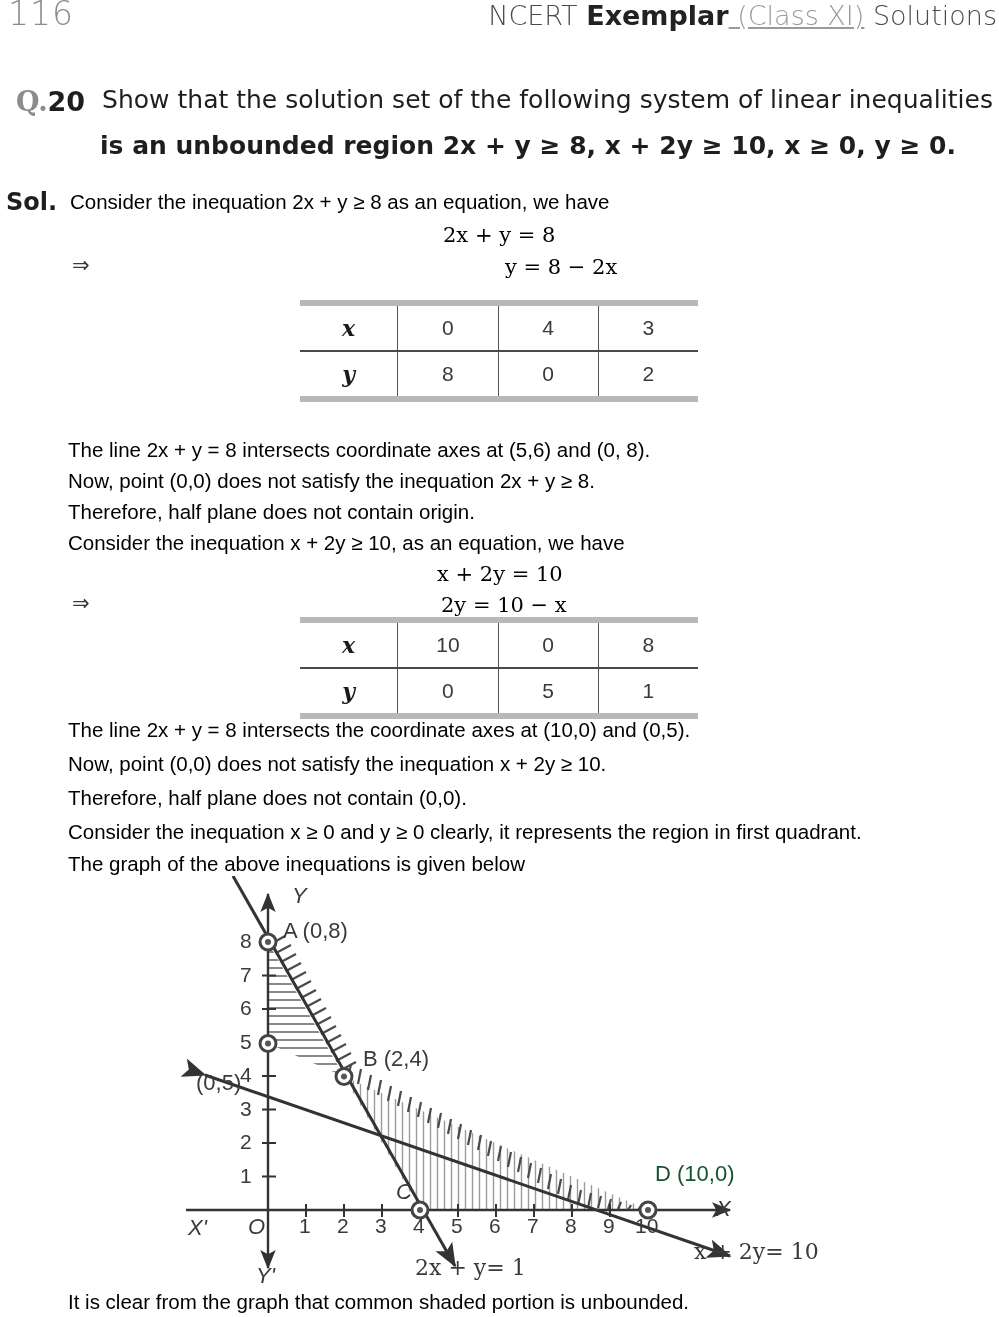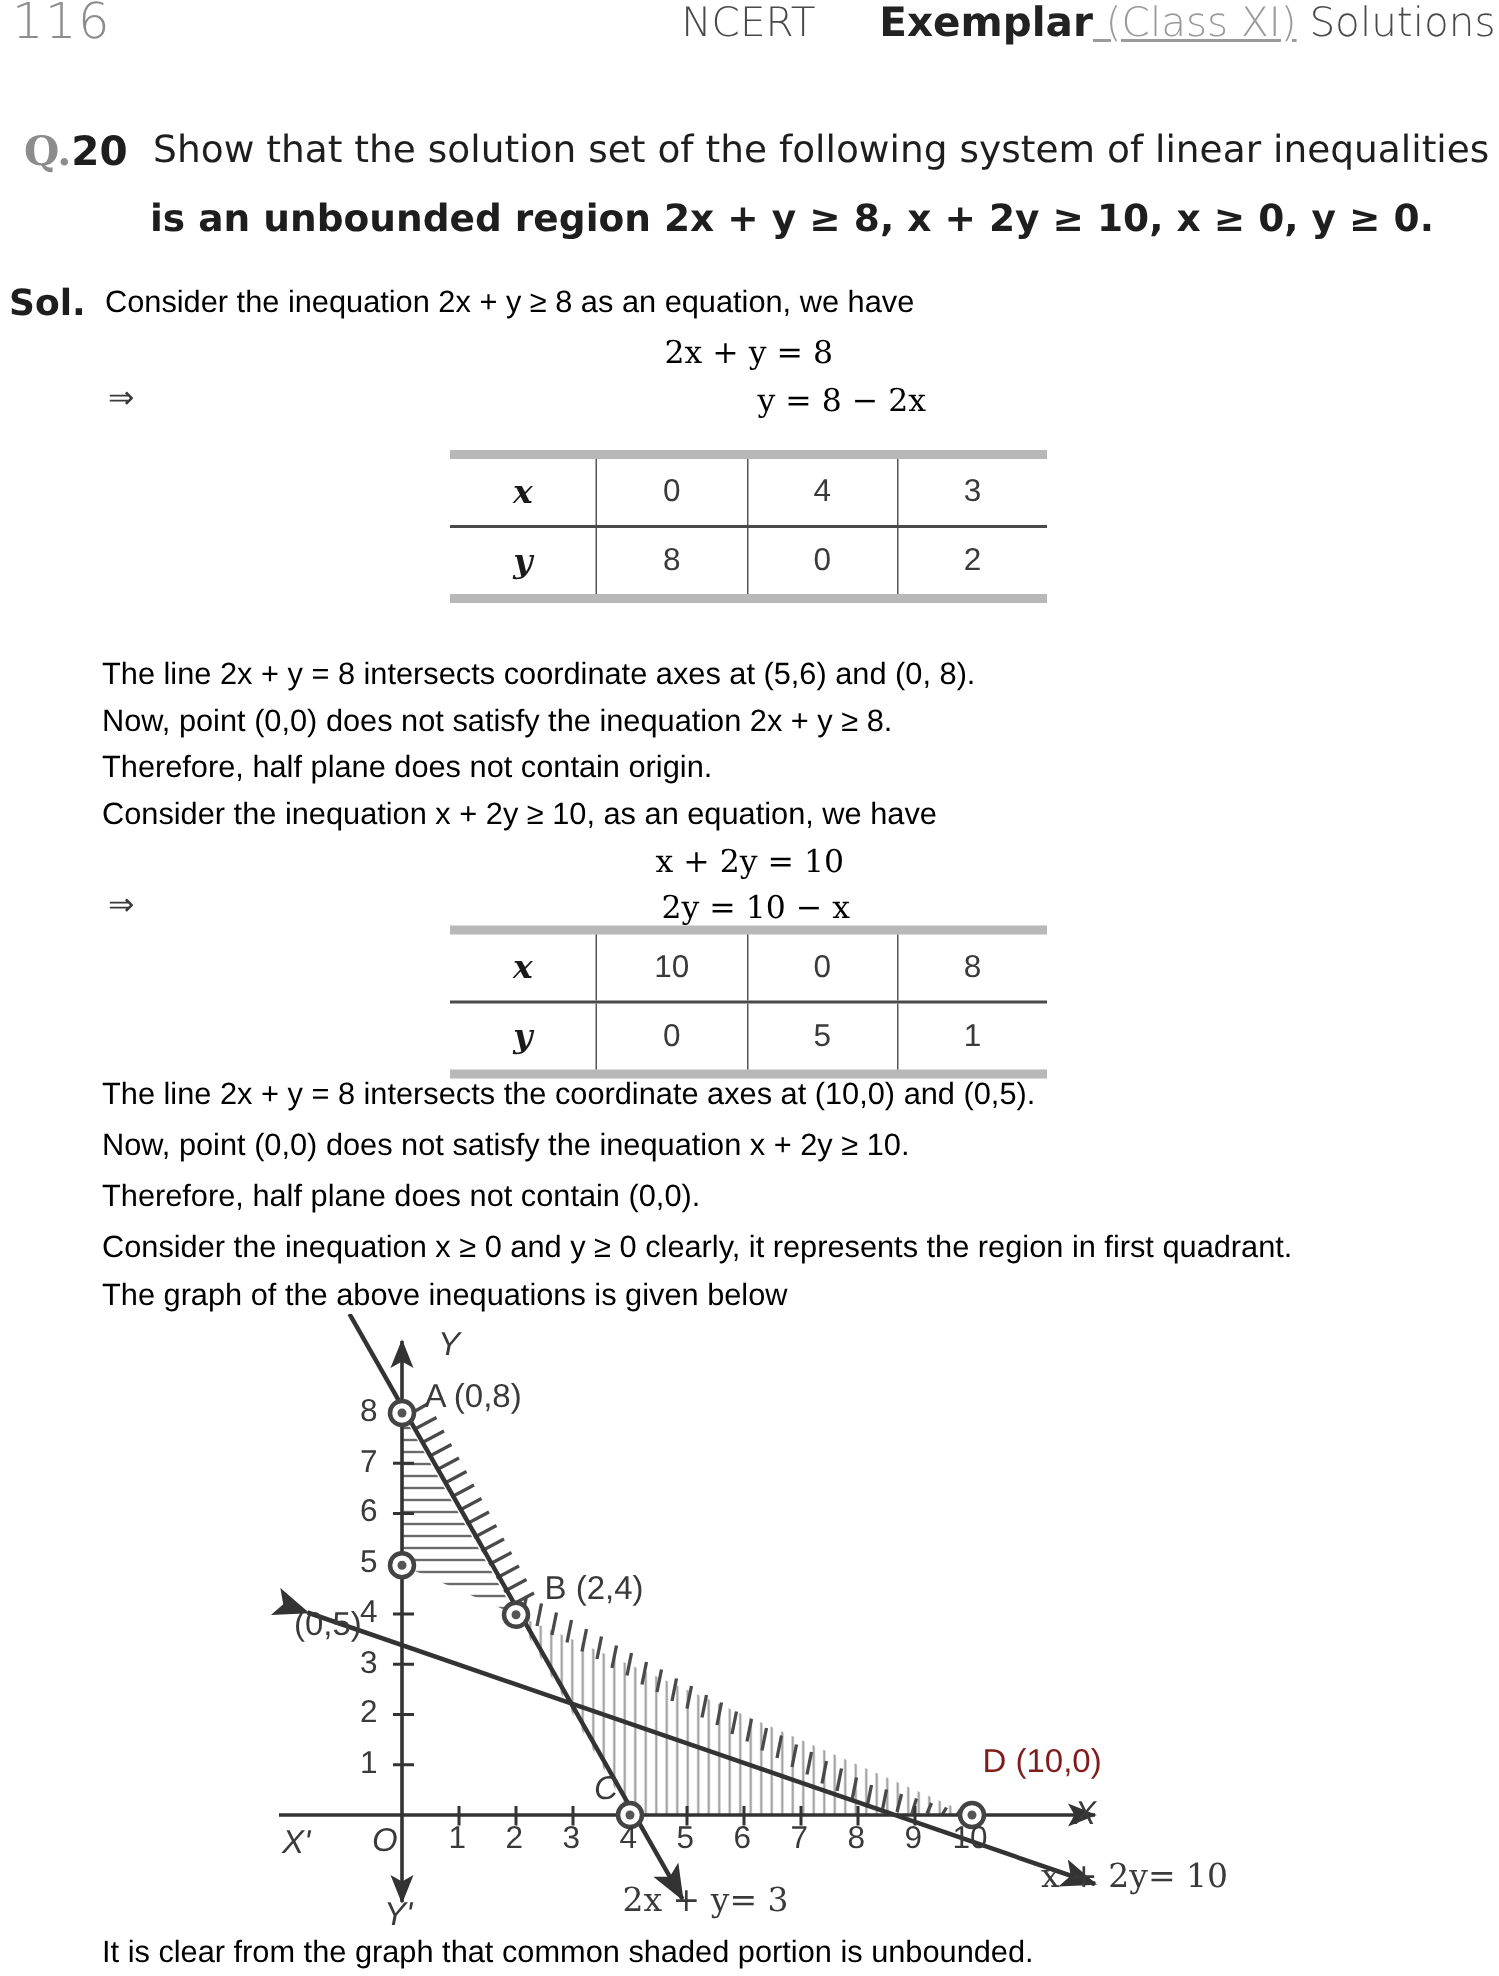--- a/index.html
+++ b/index.html
@@ -25,21 +25,21 @@
     font-weight: 300;
   }
   #header-title {
     right: 2px; top: 0px;
     font-size: 27px;
     color: #4a4a4a;
     white-space: nowrap;
     font-family: "DejaVu Sans", sans-serif;
     font-weight: 300;
   }
-  #header-title .bold { font-weight: 700; color:#222;margin-left:34px; }
+  #header-title .bold { font-weight: 700; color:#222; }
   #header-title .light { color: #9a9a9a; text-decoration: underline; }
   .q-label {
     font-size: 27px; font-weight: 700; color: #8c8c8c;
     font-family: "DejaVu Serif", serif;
   }
   .q-label .qnum { color: #1e1e1e; font-family: "DejaVu Sans", sans-serif; }
   #question-line1 {
     left: 100px; top: 84px; width: 895px;
     font-size: 25px; color: #1e1e1e; line-height: 32px;
     font-family: "DejaVu Sans", sans-serif; font-weight: 400; text-align: center;
@@ -312,20 +312,20 @@
   <div class="abs" style="left:240px; top:221px; font-size:21px; color:#3a3a3a;">3</div>
   <div class="abs" style="left:240px; top:187px; font-size:21px; color:#3a3a3a;">4</div>
   <div class="abs" style="left:240px; top:154px; font-size:21px; color:#3a3a3a;">5</div>
   <div class="abs" style="left:240px; top:120px; font-size:21px; color:#3a3a3a;">6</div>
   <div class="abs" style="left:240px; top:87px;  font-size:21px; color:#3a3a3a;">7</div>
   <div class="abs" style="left:240px; top:53px;  font-size:21px; color:#3a3a3a;">8</div>
 
   <div class="abs" style="left:283px; top:42px; font-size:22px; font-family:'Liberation Sans',sans-serif; color:#3a3a3a;">A (0,8)</div>
   <div class="abs" style="left:363px; top:170px; font-size:22px; font-family:'Liberation Sans',sans-serif; color:#3a3a3a;">B (2,4)</div>
   <div class="abs" style="left:396px; top:303px; font-size:22px; font-style:italic; font-family:'Liberation Sans',sans-serif; color:#3a3a3a;">C</div>
-  <div class="abs" style="left:655px; top:285px; font-size:22px; font-family:'Liberation Sans',sans-serif; color:#7f1d1d;">D (10,0)</div>
+  <div class="abs" style="left:655px; top:285px; font-size:22px; font-family:'Liberation Sans',sans-serif; color:#14532d;">D (10,0)</div>
   <div class="abs" style="left:196px; top:194px; font-size:22px; font-family:'Liberation Sans',sans-serif; color:#3a3a3a;">(0,5)</div>
 
-  <div class="abs" style="left:415px; top:379px; font-size:22px; font-family:'DejaVu Serif',serif; color:#3a3a3a;">2x + y= 3</div>
+  <div class="abs" style="left:415px; top:379px; font-size:22px; font-family:'DejaVu Serif',serif; color:#3a3a3a;">2x + y= 1</div>
   <div class="abs" style="left:694px; top:363px; font-size:22px; font-family:'DejaVu Serif',serif; color:#3a3a3a;">x + 2y= 10</div>
 </div>
 
 <div class="abs body-text" id="closing-text">It is clear from the graph that common shaded portion is unbounded.</div>
 
 </body></html>

